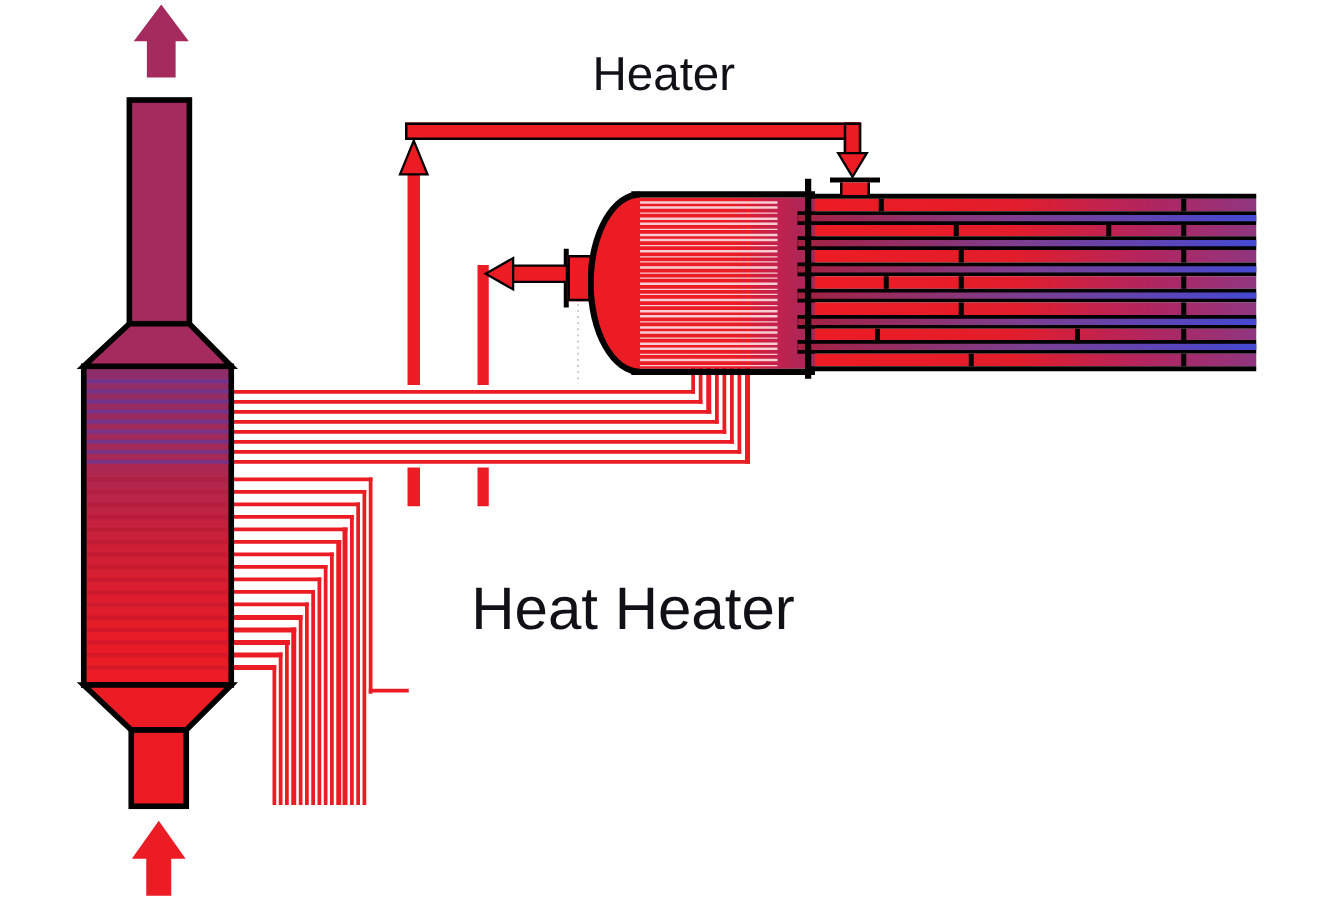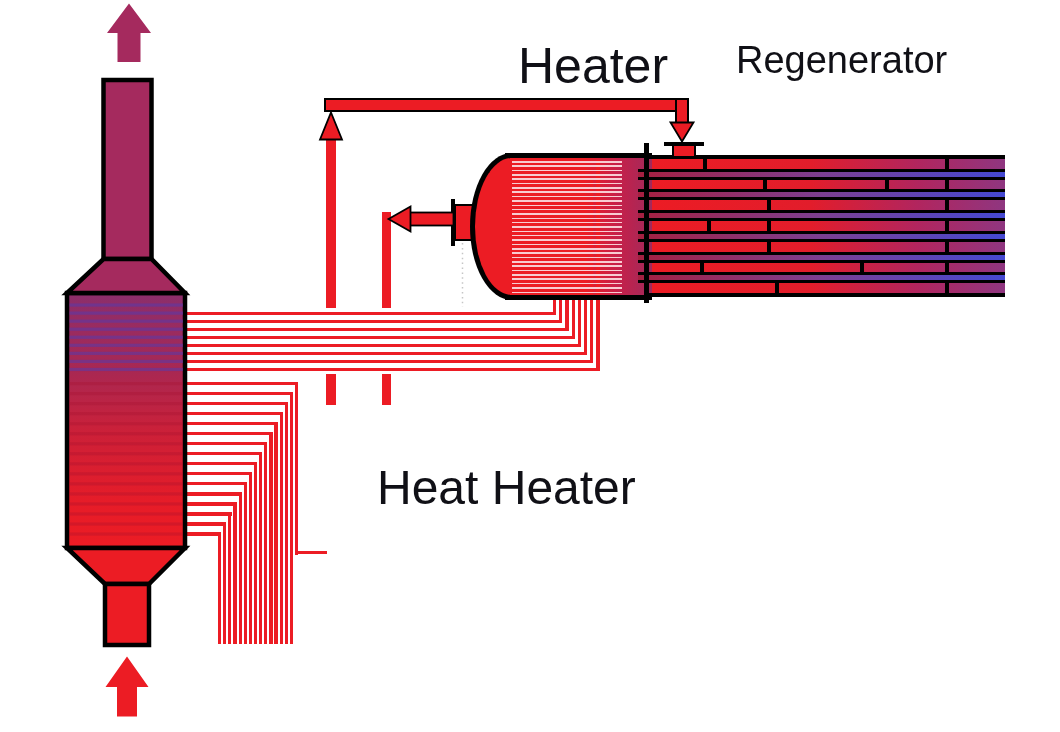--- a/index.html
+++ b/index.html
@@ -1,20 +1,20 @@
 <!DOCTYPE html>
 <html style="--red: #ec1c24; --maroon: #a52a5e; --ink: #101016; --outline: #000000; --stripe-pink: #f8ccd2; --stripe-purple: rgba(88,58,172,0.55); --stripe-dark-red: rgba(165,15,45,0.30); --dotted: #c6c6c6;"><head>
 <meta charset="utf-8">
 <style>
   html,body{margin:0;padding:0;background:#fff;}
   #stage{position:relative;width:1060px;height:732px;background:#fff;overflow:hidden;
          font-family:"Liberation Sans",sans-serif;}
   .layer{position:absolute;left:0;top:0;width:1060px;height:732px;}
   .label{position:absolute;color:var(--ink);line-height:1;white-space:nowrap;}
-  #label-heater{left:518px;top:41px;font-size:50px;}
+  #label-heater{left:474px;top:41px;font-size:38px;}
   #label-regen{left:736px;top:41px;font-size:38px;}
   #label-heatpipes{left:377px;top:464px;font-size:48px;}
   .abs{position:absolute;box-sizing:border-box;}
   .pipe-outlined{background:var(--red);border:2px solid var(--outline);}
   .pipe-plain{background:var(--red);}
   #top-pipe{left:324px;top:98px;width:364px;height:14px;}
   #descender-pipe{left:675px;top:98px;width:14px;height:27px;}
   #pipeA-top{left:326px;top:137px;width:10px;height:171px;}
   #pipeA-bot{left:326px;top:374px;width:10px;height:31px;}
   #pipeB-top{left:381.5px;top:212px;width:9.5px;height:96px;}
@@ -33,21 +33,20 @@
   #regen-nozzle-flange{left:664px;top:141.5px;width:40px;height:4.5px;background:var(--outline);}
   #regen-nozzle-stem{left:672px;top:145.5px;width:24px;height:10px;background:var(--red);
       border-left:2px solid var(--outline);border-right:2px solid var(--outline);box-sizing:border-box;}
 </style>
 </head>
 <body>
 
 <div id="stage">
 
   <div class="label" id="label-heater">Heater</div>
-  <div class="label" id="label-regen">Regenerator</div>
   <div class="label" id="label-heatpipes">Heat Heater</div>
 
   <div class="layer">
     <div class="abs pipe-plain" id="pipeA-top"></div>
     <div class="abs pipe-plain" id="pipeA-bot"></div>
     <div class="abs pipe-plain" id="pipeB-top"></div>
     <div class="abs pipe-plain" id="pipeB-bot"></div>
     <div class="abs pipe-outlined" id="top-pipe"></div>
     <div class="abs pipe-outlined" id="descender-pipe"></div>
   </div>

